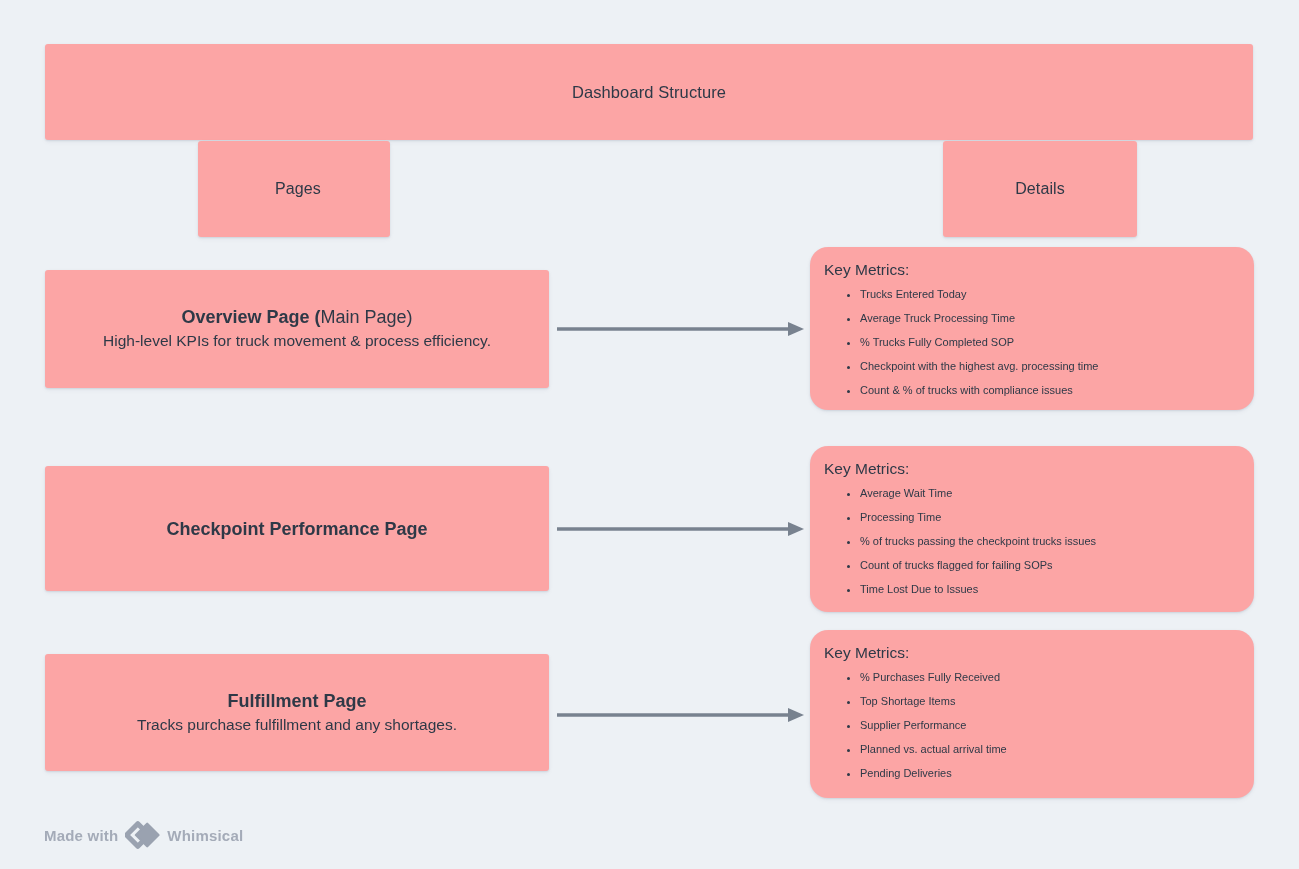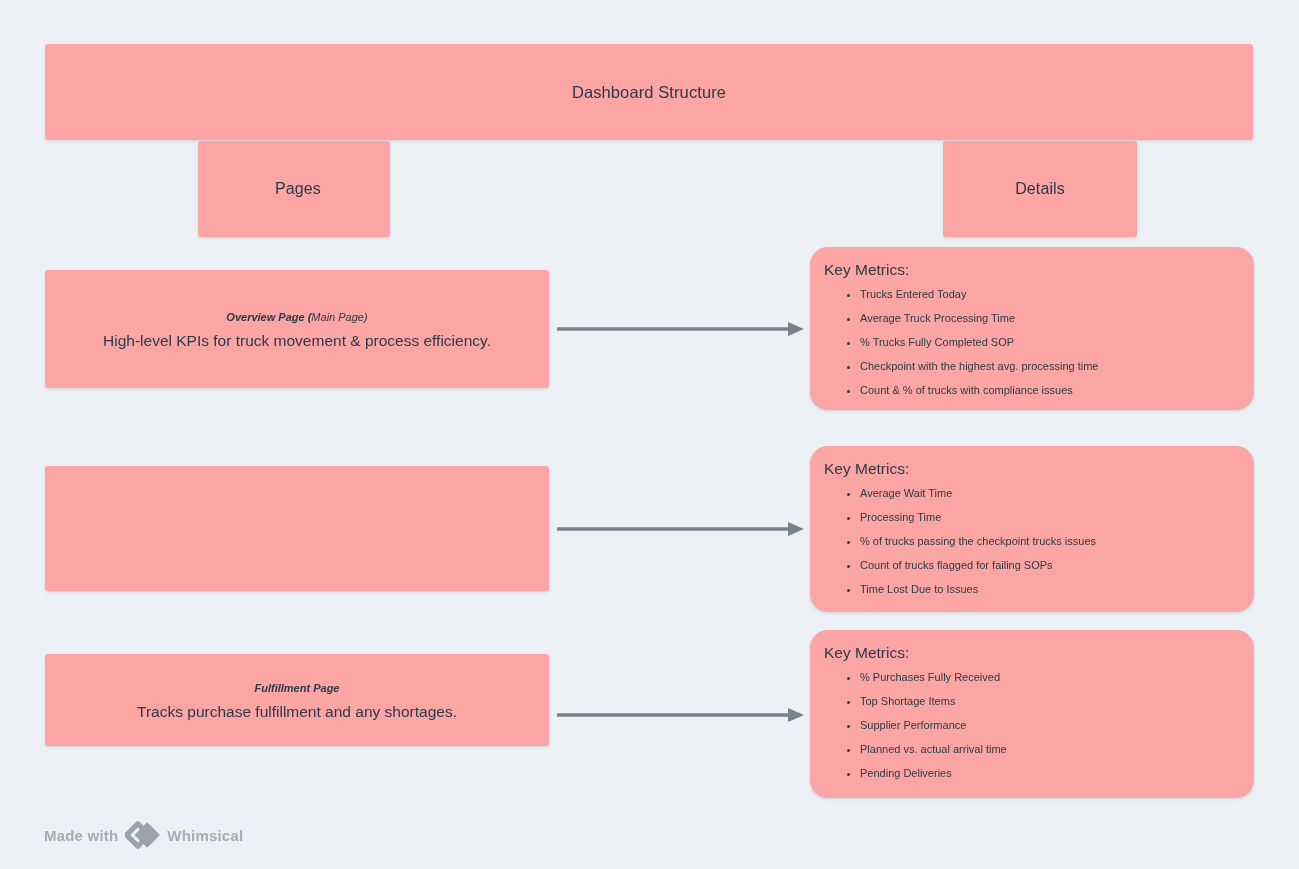--- a/index.html
+++ b/index.html
@@ -32,22 +32,22 @@
   .title-box { left: 45px; top: 44px; width: 1208px; height: 96px; }
   .title-box .label { font-size: 16.5px; font-weight: 500; letter-spacing: 0.1px; }
 
   .pages-header   { left: 198px; top: 141px; width: 192px; height: 96px; padding-left: 8px; }
   .details-header { left: 943px; top: 141px; width: 194px; height: 96px; }
   .col-header .label { font-size: 16px; font-weight: 500; letter-spacing: 0.1px; }
 
   .page-node { left: 45px; width: 504px; padding: 10px 20px; }
   .page-node-1 { top: 270px; height: 118px; }
   .page-node-2 { top: 466px; height: 125px; }
-  .page-node-3 { top: 654px; height: 92px; }
-  .page-title { font-size: 11px; line-height: 24px; font-style: italic; }
+  .page-node-3 { top: 654px; height: 117px; }
+  .page-title { font-size: 18px; line-height: 24px; }
   .page-title .bold { font-weight: 700; }
   .page-title .normal { font-weight: 400; }
   .page-desc {
     font-size: 15.5px;
     font-weight: 400;
     line-height: 24px;
     max-width: 424px;
   }
 
   .details-node { left: 810px; width: 444px; padding: 11px 14px; border-radius: 18px; }
@@ -120,20 +120,21 @@
     <ul class="metrics-list">
       <li>Trucks Entered Today</li>
       <li>Average Truck Processing Time</li>
       <li>% Trucks Fully Completed SOP</li>
       <li>Checkpoint with the highest avg. processing time</li>
       <li>Count &amp; % of trucks with compliance issues</li>
     </ul>
   </div>
 
   <div class="node centered page-node page-node-2">
+    <div class="page-title"><span class="bold">Checkpoint Performance Page</span><span class="normal"></span></div>
   </div>
 
   <svg class="arrow arrow-2" viewBox="0 0 250 16">
     <line x1="2" y1="8" x2="234" y2="8" stroke="#78828f" stroke-width="3.6"></line>
     <polygon points="233,1 249,8 233,15" fill="#78828f"></polygon>
   </svg>
 
   <div class="node details-node details-node-2">
     <div class="metrics-heading">Key Metrics:</div>
     <ul class="metrics-list">

